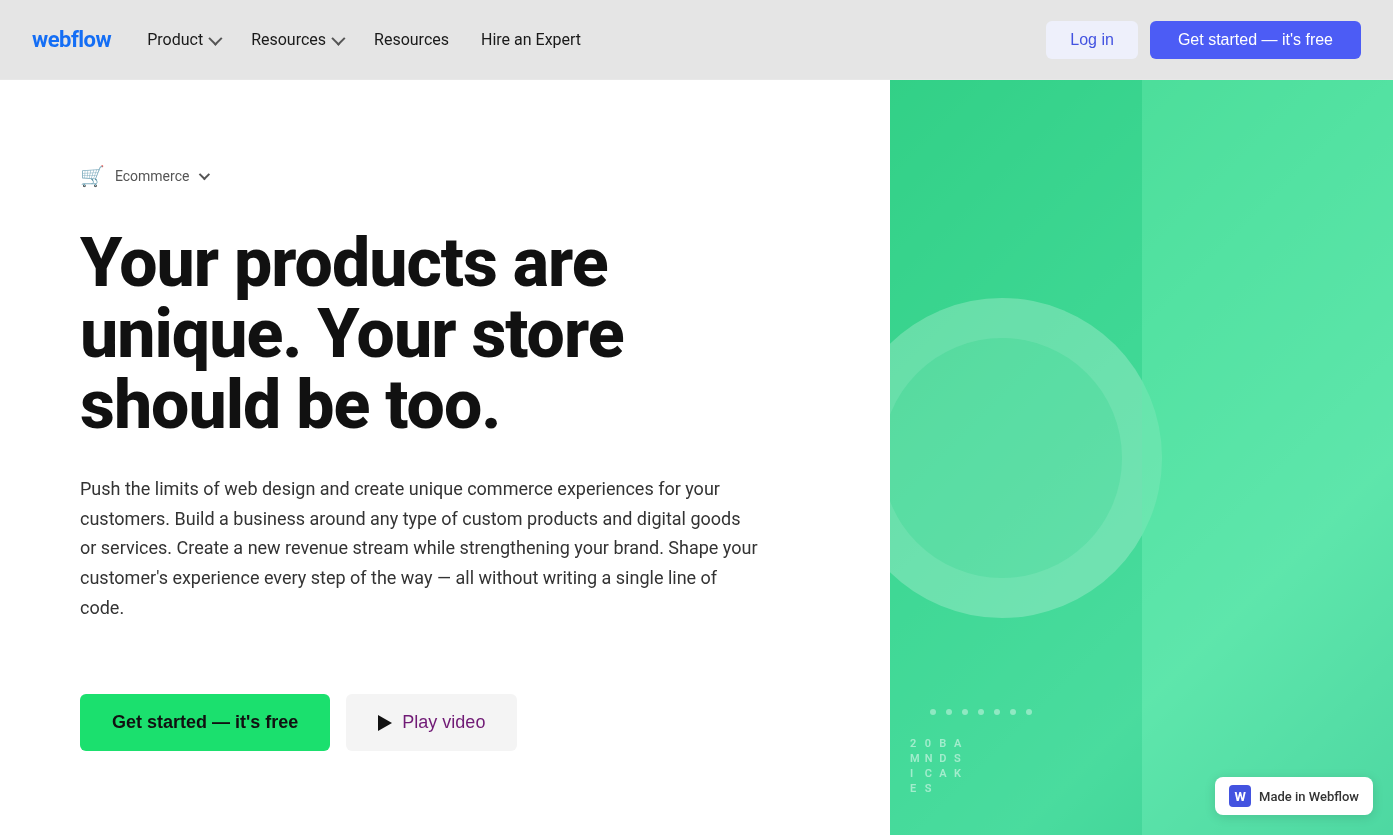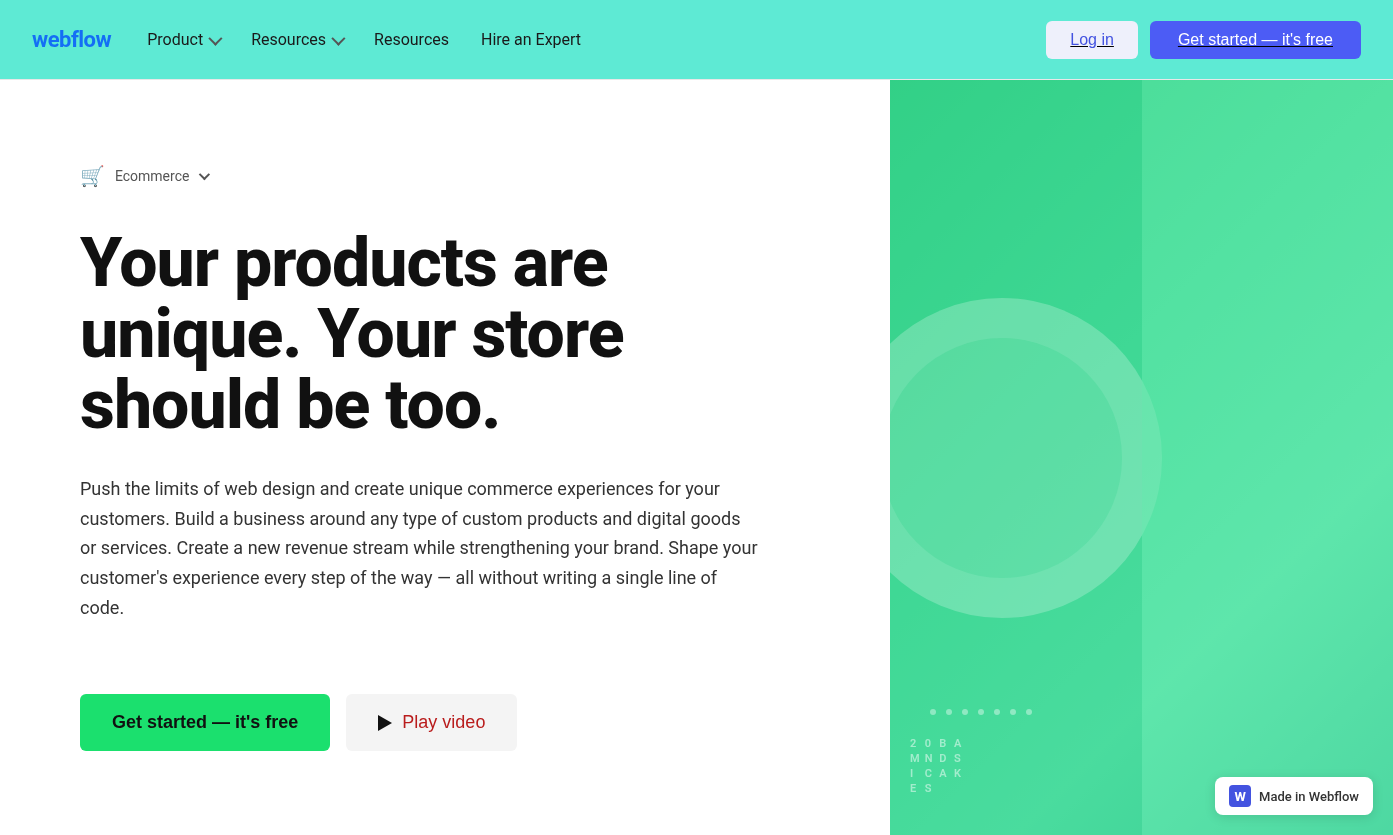--- a/index.html
+++ b/index.html
@@ -11,21 +11,21 @@
       min-height: 835px;
     }
 
     
     nav {
       display: flex;
       align-items: center;
       justify-content: space-between;
       padding: 0 32px;
       height: 80px;
-      background: #5eead4;
+      background: #e5e5e5;
       border-bottom: 1px solid #e8e8e8;
       position: relative;
       z-index: 10;
     }
     .nav-left {
       display: flex;
       align-items: center;
       gap: 36px;
     }
     .nav-logo {
@@ -54,21 +54,20 @@
       width: 10px;
       height: 10px;
       border-right: 2px solid #555;
       border-bottom: 2px solid #555;
       transform: rotate(45deg) translateY(-2px);
     }
     .nav-right {
       display: flex;
       align-items: center;
       gap: 12px;
-      text-decoration: underline;
     }
     .btn-login {
       padding: 10px 24px;
       background: #eef0fb;
       color: #4353e0;
       border: none;
       border-radius: 6px;
       font-size: 16px;
       font-weight: 500;
       cursor: pointer;
@@ -164,21 +163,21 @@
       border: none;
       border-radius: 6px;
       font-size: 18px;
       font-weight: 600;
       cursor: pointer;
       white-space: nowrap;
     }
     .btn-hero-secondary {
       padding: 18px 32px;
       background: #f4f4f4;
-      color: #b91c1c;
+      color: #701a75;
       border: none;
       border-radius: 6px;
       font-size: 18px;
       font-weight: 500;
       cursor: pointer;
       display: flex;
       align-items: center;
       gap: 10px;
     }
     .play-triangle {

